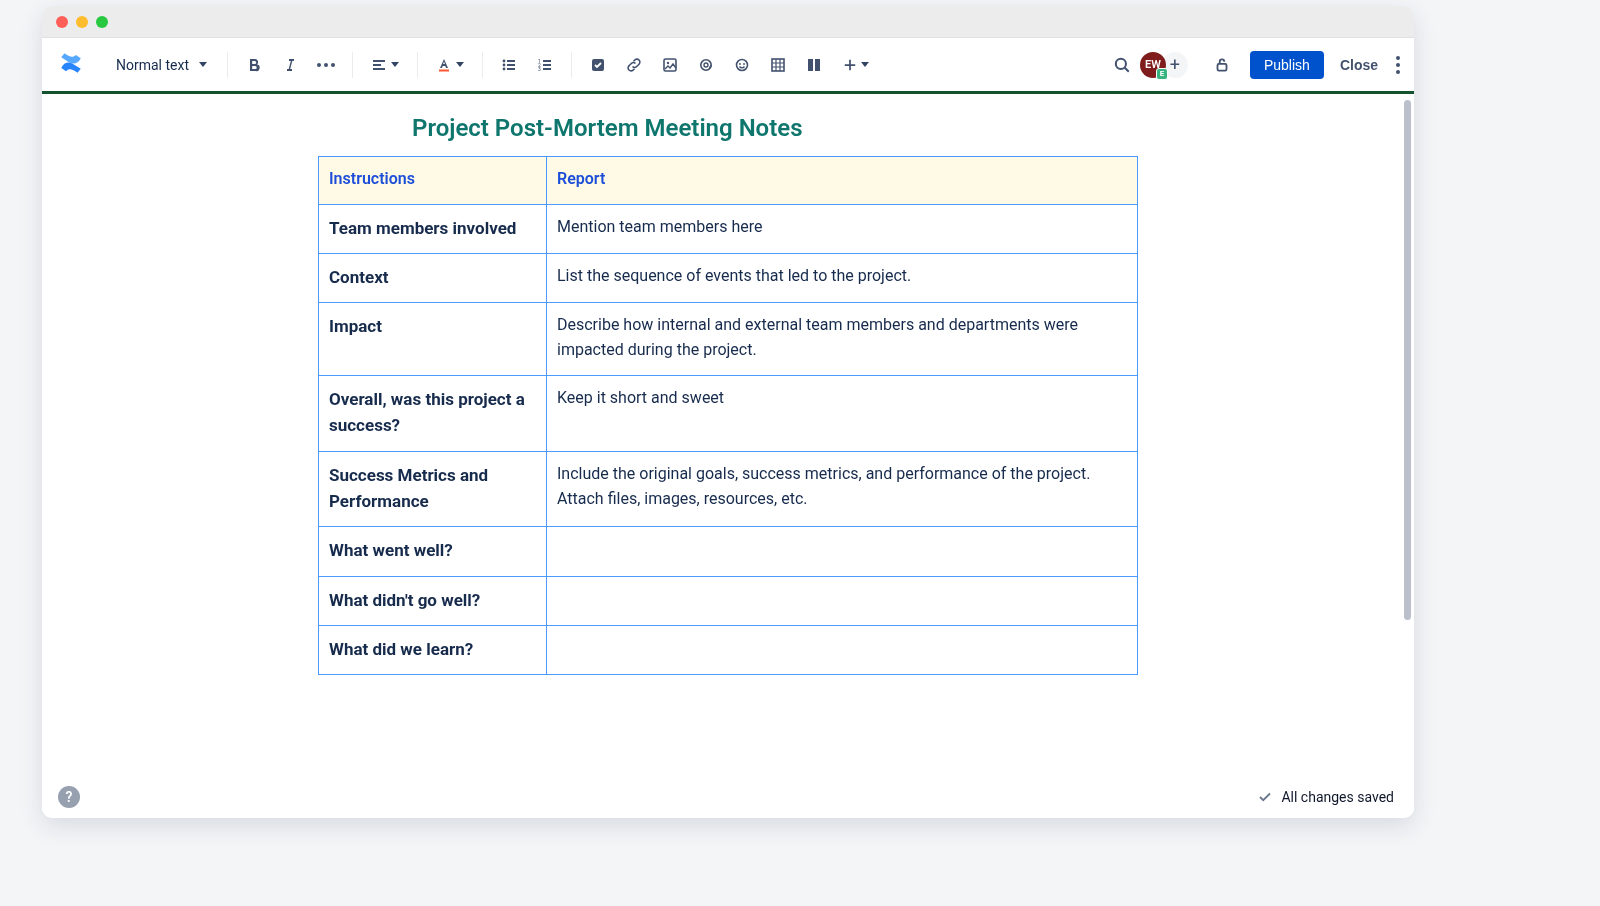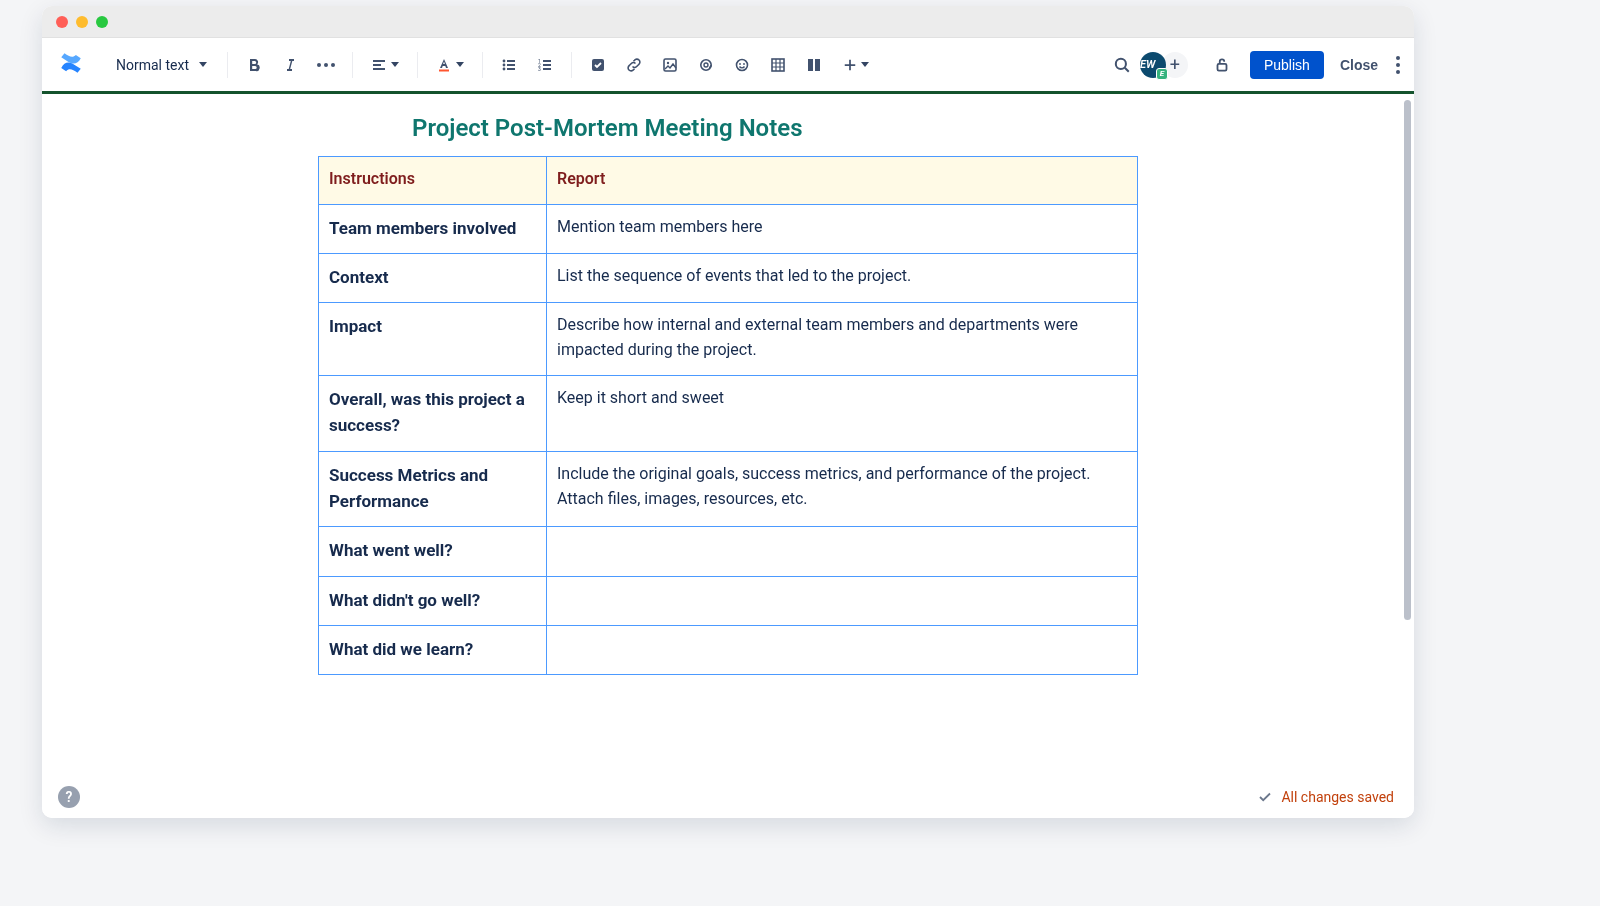--- a/index.html
+++ b/index.html
@@ -68,24 +68,23 @@
     width: 0; height: 0;
     border-left: 4px solid transparent;
     border-right: 4px solid transparent;
     border-top: 5px solid #344563;
     margin-left: 2px;
   }
   .icon-dots { display:flex; gap:3px; }
   .icon-dots span { width:4px; height:4px; border-radius:50%; background:#42526e; }
   .avatar {
     width: 26px; height: 26px; border-radius: 50%;
-    background: #0c4a6e; color:#fff; font-size:11px; font-weight:600;
-    display:flex; align-items:center; 
+    background: #7f1d1d; color:#fff; font-size:11px; font-weight:600;
+    display:flex; align-items:center; justify-content:center;
     position: relative;
-    font-style: italic;
   }
   .avatar-badge {
     position:absolute; right:-2px; bottom:-2px;
     width:12px; height:12px; border-radius:3px;
     background:#36b37e; color:#fff; font-size:8px; font-weight:700;
     display:flex; align-items:center; justify-content:center;
     border:1px solid #fff;
   }
   .invite-btn {
     width: 26px; height:26px; border-radius:50%;
@@ -133,21 +132,21 @@
     border: 1px solid #4c9aff;
     vertical-align: top;
     padding: 10px 10px 12px 10px;
     font-size: 16px;
     line-height: 1.55;
   }
   table.doc-table th {
     background: #fffae6;
     text-align: left;
     font-weight: 600;
-    color:#7f1d1d;
+    color:#1d4ed8;
     font-size: 16px;
   }
   .col-left { width: 228px; }
   .row-label { font-weight: 700; color:#172b4d; font-size:17px; }
   .cell-text { color:#172b4d; font-size:16px; font-weight:400; }
   .link-text { color:#0052cc; text-decoration:none; cursor:pointer; }
 
   .footer-bar {
     position:absolute; left:0; right:0; bottom:0;
     height: 42px;
@@ -155,21 +154,21 @@
     display:flex; align-items:center;
     padding: 0 20px 0 16px;
   }
   .help-btn {
     width: 22px; height:22px; border-radius:50%;
     background:#97a0af; color:#fff;
     display:flex; align-items:center; justify-content:center;
     font-size:14px; font-weight:600;
     cursor:pointer;
   }
-  .footer-right { margin-left:auto; display:flex; align-items:center; gap:8px; color:#c2410c; font-size:14px; }
+  .footer-right { margin-left:auto; display:flex; align-items:center; gap:8px; color:#0f172a; font-size:14px; }
   .check-svg { display:block; }
 
   .scroll-indicator {
     position:absolute;
     right: 3px;
     top: 94px;
     width: 7px;
     height: 520px;
     background: rgba(9,30,66,0.28);
     border-radius: 4px;

